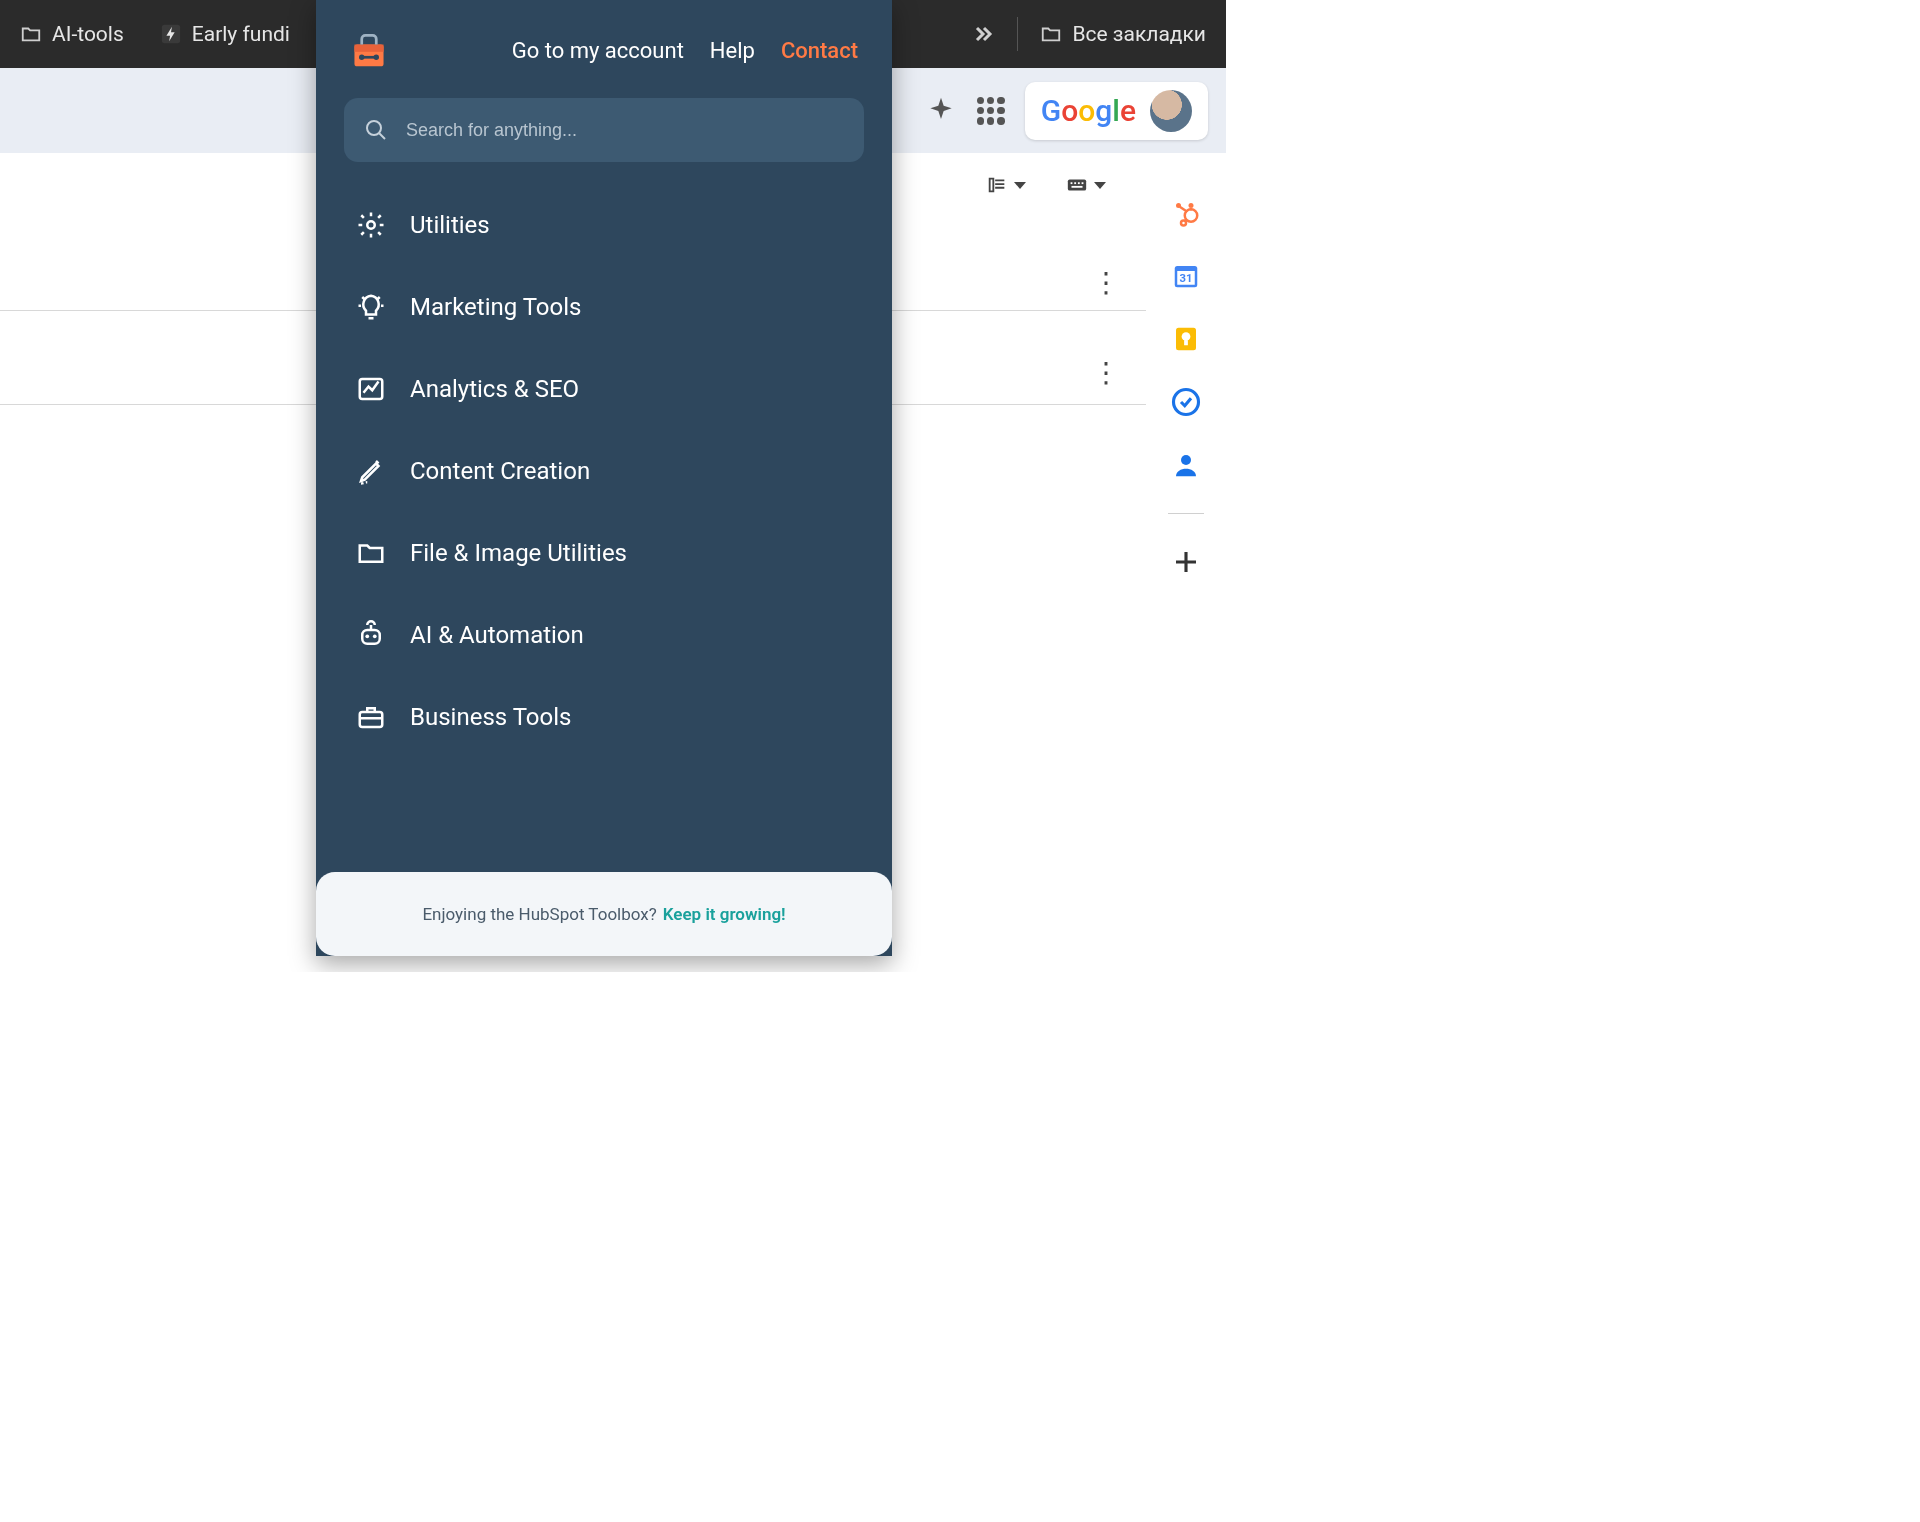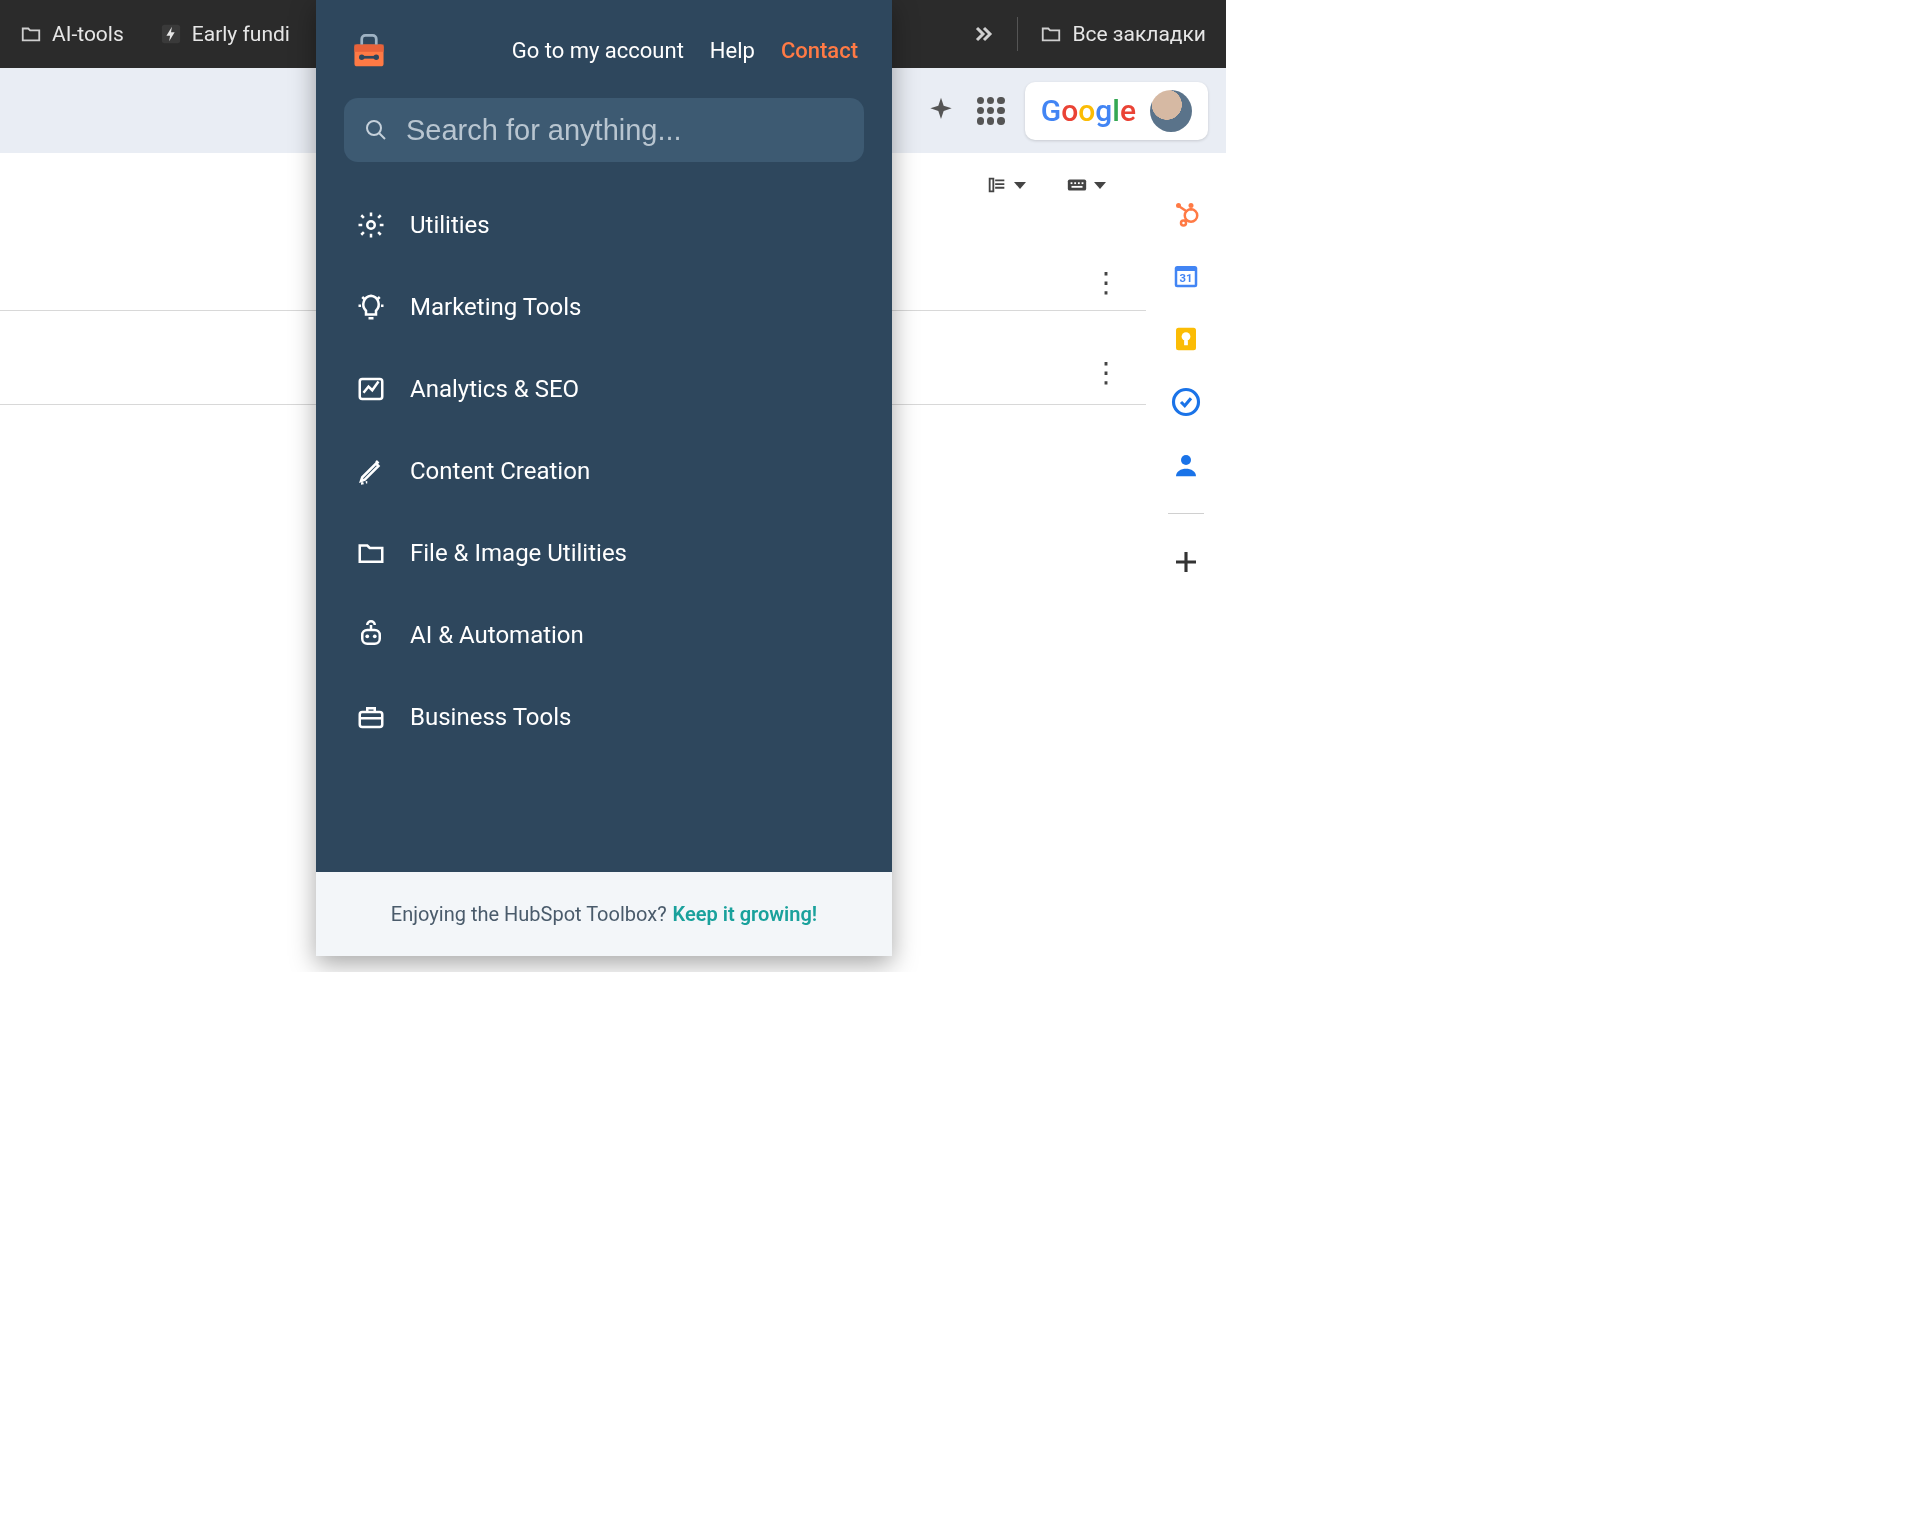--- a/index.html
+++ b/index.html
@@ -130,21 +130,21 @@
   margin: 20px 28px 8px 28px;
   background:#3d5a72;
   border-radius:14px;
   display:flex; align-items:center;
   padding: 0 20px;
   height:64px;
 }
 .search-wrap svg { width:24px; height:24px; color:#c6d1db; }
 .search-wrap input {
   flex:1; background:transparent; border:none; outline:none;
-  color:#fff; font-size:29px; padding-left:18px;
+  color:#fff; font-size:18px; padding-left:18px;
 }
 .search-wrap input::placeholder{color:#b8c5d0;}
 
 .menu {
   flex:1;
   display:flex; flex-direction:column;
   padding: 14px 10px;
   overflow:hidden;
 }
 .menu-item {
@@ -154,21 +154,22 @@
   color:#fff;
   cursor:pointer;
 }
 .menu-item svg { width:30px; height:30px; stroke:#fff; fill:none; stroke-width:2; flex-shrink:0;}
 
 .popup-footer {
   background:#f3f6f9;
   color:#4a5b6b;
   height:84px;
   display:flex; align-items:center; justify-content:center;
-  font-size:20px;
+  font-size:17px;
+  border-radius:19px;
 }
 .popup-footer .grow { color:#1aa19c; font-weight:600; cursor:pointer; margin-left:6px;}
 </style>
 </head>
 <body>
 
 <div class="bookmarks-bar">
   <div class="bookmark">
     <svg viewBox="0 0 24 24">
         <path fill="none" stroke="#cfcfcf" stroke-width="2" d="M3 6h6l2 2h10v11H3z"></path>

